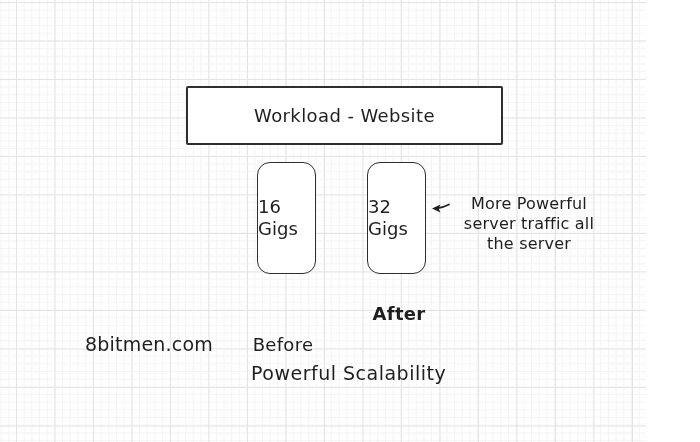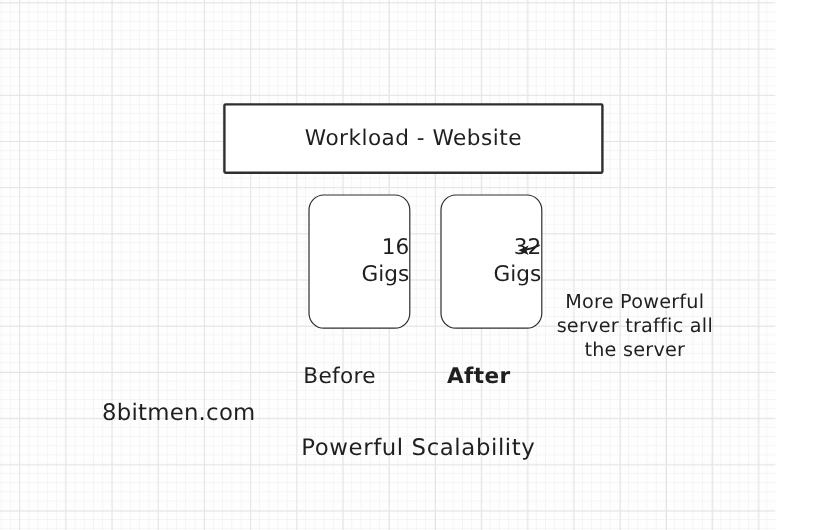--- a/index.html
+++ b/index.html
@@ -36,49 +36,47 @@
     font-size: 18px;
     letter-spacing: 0.4px;
   }
 
   .server-box {
     width: 57px; height: 110px;
     background: #ffffff;
     border: 1.7px solid #2e2e2e;
     border-radius: 13px;
     display: flex; flex-direction: column;
-    align-items: flex-end; justify-content: center;
+    align-items: flex-start; justify-content: center;
     font-size: 18px;
     line-height: 22px;
     text-align: center;
-    padding-left: 26px;
   }
   .server-before { left: 257px; top: 162px; }
   .server-after  { left: 367px; top: 162px; }
 
   .server-caption {
     top: 303px;
     width: 70px;
     text-align: center;
     font-size: 18px;
     letter-spacing: 0.3px;
   }
-  .caption-before { left: 248px; }
+  .caption-before { left: 248px; margin-top: 31px; }
   .caption-after  { left: 364px; font-weight: bold; }
 
   .arrow-wrap { left: 431px; top: 200px; width: 20px; height: 14px; }
 
   .annotation {
     left: 443px; top: 194px;
     width: 172px;
     text-align: center;
     font-size: 16px;
     line-height: 20px;
     letter-spacing: 0.2px;
-    margin-top: 48px;
   }
 
   .watermark {
     left: 85px; top: 333px;
     font-size: 19px;
     letter-spacing: 0.2px;
   }
 
   .diagram-caption {
     left: 251px; top: 362px;

